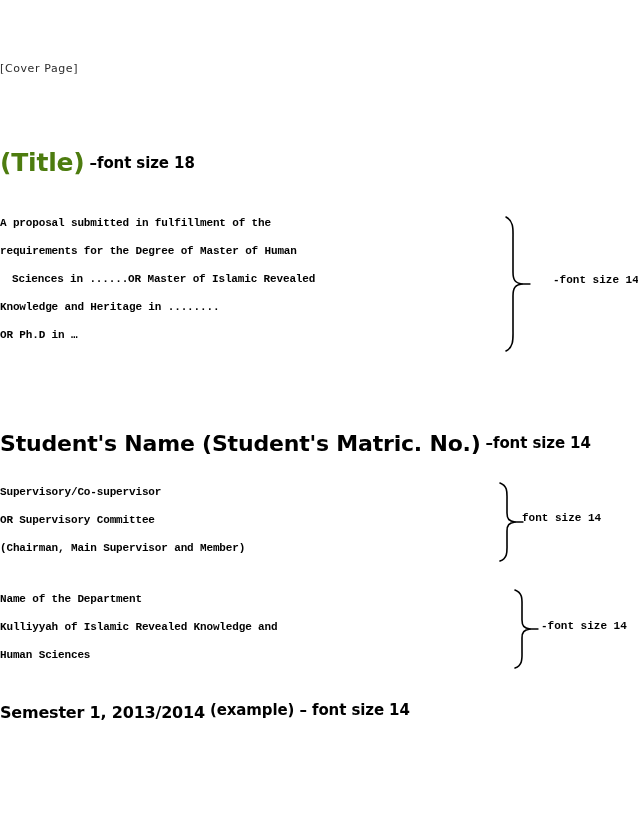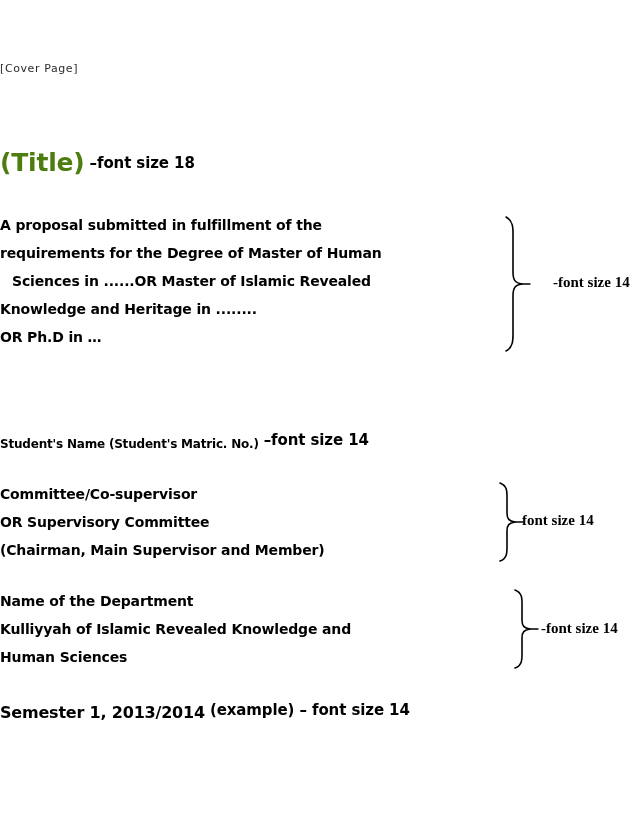--- a/index.html
+++ b/index.html
@@ -54,37 +54,38 @@
     font-size: 15px;
     font-weight: bold;
     letter-spacing: -0.1px;
     vertical-align: 3px;
     margin-left: 5px;
     color: #000;
   }
 
   
   .body-bold {
-    font-size: 14px;
+    font-size: 11px;
     font-weight: bold;
     letter-spacing: -0.15px;
     color: #000;
+    font-family: Liberation Mono, monospace;
   }
 
   
   .prop-l1 { top: 217px; }
   .prop-l2 { top: 245px; }
   .prop-l3 { top: 273px; padding-left: 12px; }
   .prop-l4 { top: 301px; }
   .prop-l5 { top: 329px; }
 
   
   .student-row { top: 431px; }
   .student-name {
-    font-size: 12px;
+    font-size: 22px;
     font-weight: bold;
     letter-spacing: -0.2px;
   }
 
   
   .sup-l1 { top: 486px; }
   .sup-l2 { top: 514px; }
   .sup-l3 { top: 542px; }
 
   
@@ -96,22 +97,22 @@
   .sem-row { top: 701px; }
   .sem-main {
     font-size: 16px;
     font-weight: bold;
     letter-spacing: -0.2px;
   }
 
   
   .ann-serif {
     position: absolute;
-    font-family: Liberation Serif, serif;
-    font-size: 15px;
+    font-family: Liberation Mono, monospace;
+    font-size: 11px;
     font-weight: bold;
     white-space: nowrap;
     color: #000;
   }
   .ann-serif-1 { left: 553px; top: 274px; }
   .ann-serif-2 { left: 522px; top: 512px; }
   .ann-serif-3 { left: 541px; top: 620px; }
 
   
   .brace {
@@ -163,21 +164,21 @@
       <path class="tick" d="M22 70 L 30 70"></path>
     </svg>
   </div>
 
   <div class="ann-serif ann-serif-1">-font size 14</div>
 
   <div class="centered-line student-row">
     <span class="student-name">Student's Name (Student's Matric. No.)</span><span class="ann-bold">–font size 14</span>
   </div>
 
-  <div class="centered-line body-bold sup-l1">Committee/Co-supervisor</div>
+  <div class="centered-line body-bold sup-l1">Supervisory/Co-supervisor</div>
   <div class="centered-line body-bold sup-l2">OR Supervisory Committee</div>
   <div class="centered-line body-bold sup-l3">(Chairman, Main Supervisor and Member)</div>
 
   <div class="brace brace-2">
     <svg width="34" height="84" viewBox="0 0 34 84" aria-hidden="true">
       <path d="M6 3
                C 14 6, 13 13, 13 20
                L 13 33
                C 13 39, 15 41, 21 42
                C 15 43, 13 45, 13 51

